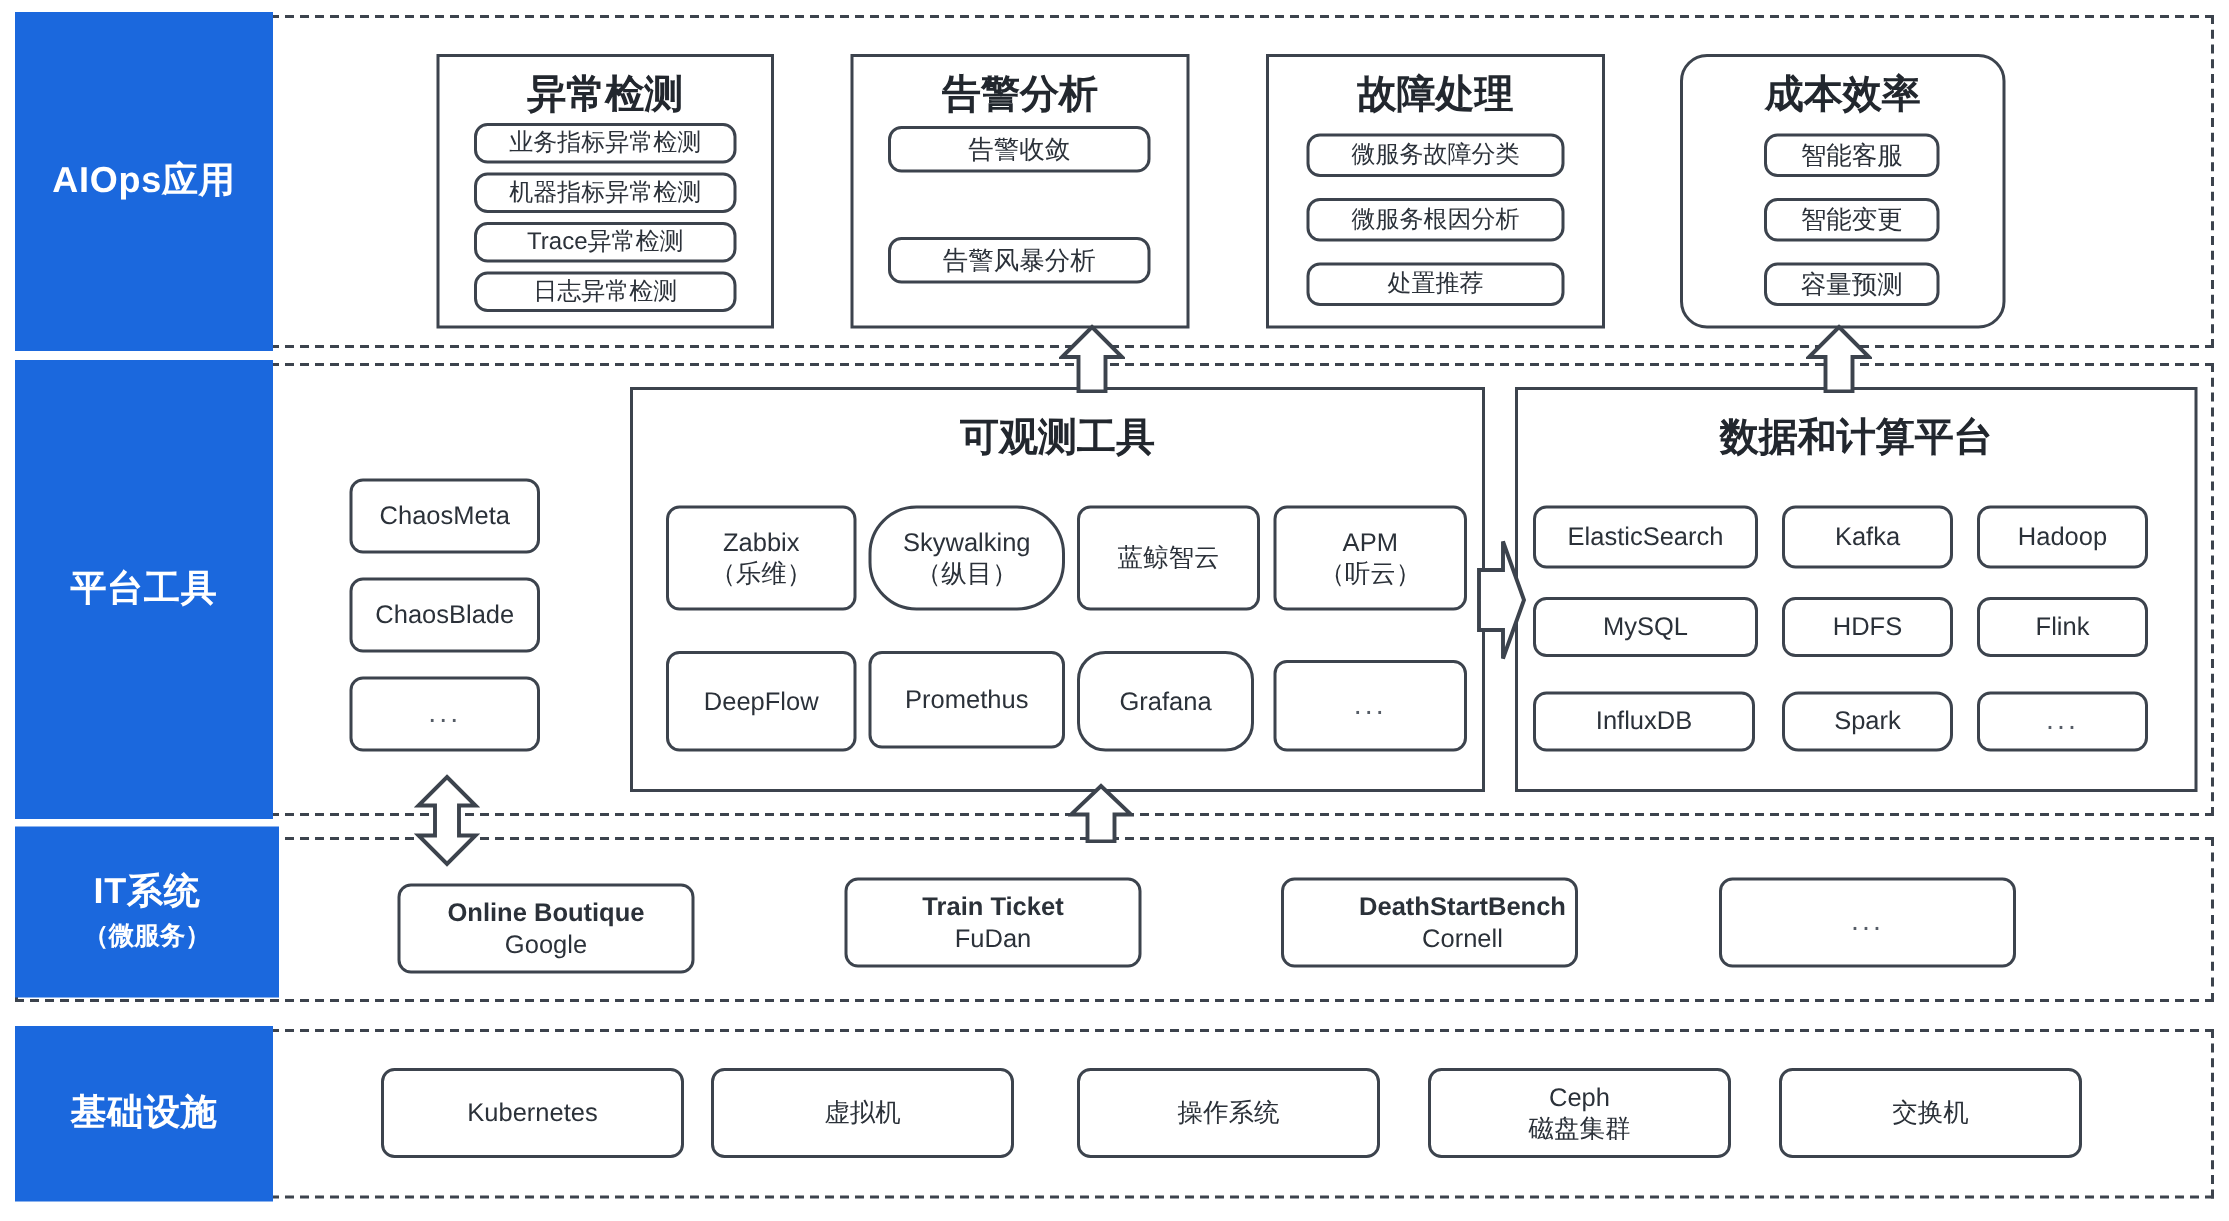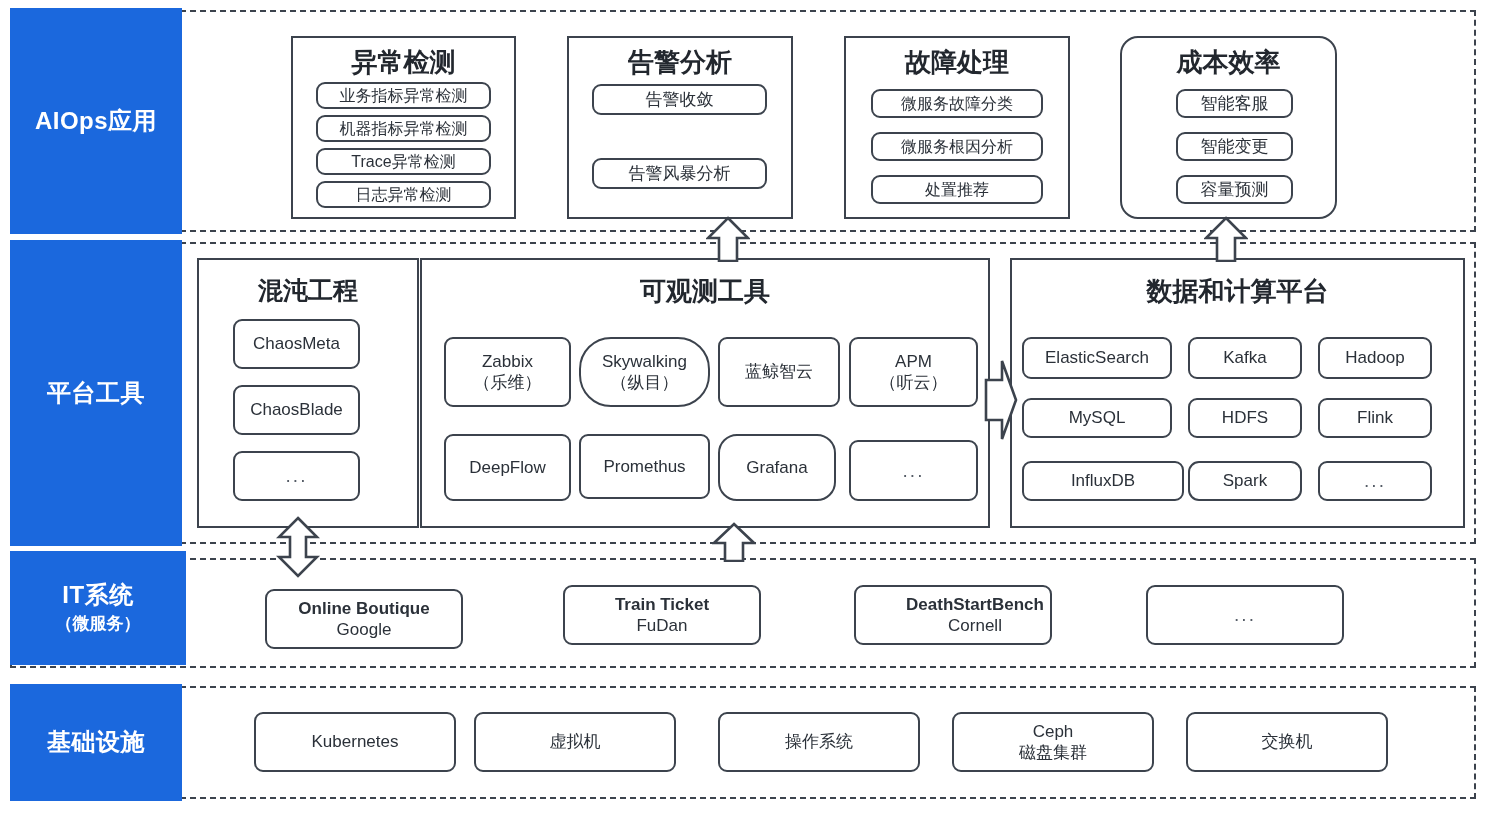--- a/index.html
+++ b/index.html
@@ -146,23 +146,20 @@
   <div class="chip" style="left:1176px; top:175px; width:117px; height:29px;">
     <span class="l1">容量预测</span>
   </div>
 
   <div class="band" style="left:10px; top:242px; width:1466px; height:302px;"></div>
 
   <div class="side" style="left:10px; top:240px; width:172px; height:306px;">
     <span class="side-main">平台工具</span>
   </div>
 
-  <div class="panel" style="left:197px; top:258px; width:222px; height:270px;">
-    <div class="panel-title small" style="margin-top:18px;">混沌工程</div>
-  </div>
   <div class="chip" style="left:233px; top:319px; width:127px; height:50px;">
     <span class="l1">ChaosMeta</span>
   </div>
   <div class="chip" style="left:233px; top:385px; width:127px; height:50px;">
     <span class="l1">ChaosBlade</span>
   </div>
   <div class="chip dots" style="left:233px; top:451px; width:127px; height:50px;">
     <span class="l1">...</span>
   </div>
 
@@ -211,21 +208,21 @@
   </div>
   <div class="chip" style="left:1022px; top:398px; width:150px; height:40px;">
     <span class="l1">MySQL</span>
   </div>
   <div class="chip" style="left:1188px; top:398px; width:114px; height:40px;">
     <span class="l1">HDFS</span>
   </div>
   <div class="chip" style="left:1318px; top:398px; width:114px; height:40px;">
     <span class="l1">Flink</span>
   </div>
-  <div class="chip" style="left:1022px; top:461px; width:162px; height:40px;">
+  <div class="chip" style="left:1022px; top:461px; width:148px; height:40px;">
     <span class="l1">InfluxDB</span>
   </div>
   <div class="chip" style="left:1188px; top:461px; width:114px; height:40px;border-radius:11px;">
     <span class="l1">Spark</span>
   </div>
   <div class="chip dots" style="left:1318px; top:461px; width:114px; height:40px;">
     <span class="l1">...</span>
   </div>
 
   <div class="band" style="left:10px; top:558px; width:1466px; height:110px;"></div>

